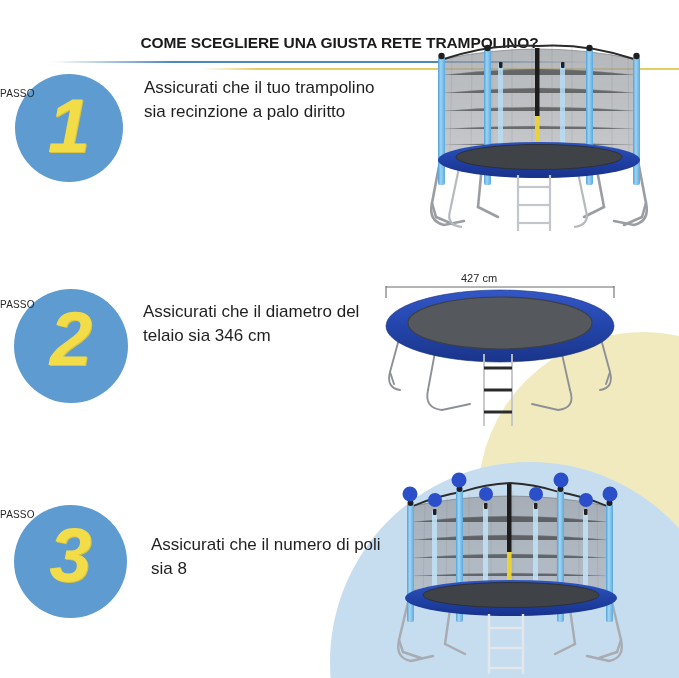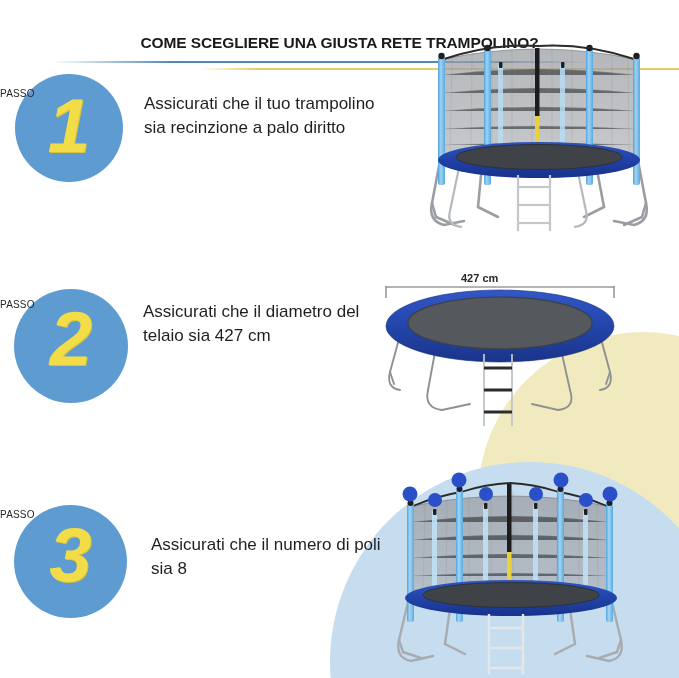--- a/index.html
+++ b/index.html
@@ -120,21 +120,21 @@
     font-size: 17px;
     line-height: 1.42;
     color: #1f1f1f;
     white-space: pre-line;
   }
 
   
   #step1-circle { left: 15px;  top: 74px;  width: 108px; height: 108px; }
   #step1-number { left: 15px;  top: 88px;  width: 108px; }
   #step1-label  { left: 0px;   top: 88px;  }
-  #step1-text   { left: 144px; top: 92px;  width: 250px; }
+  #step1-text   { left: 144px; top: 76px;  width: 250px; }
 
   
   #step2-circle { left: 14px;  top: 289px; width: 114px; height: 114px; }
   #step2-number { left: 14px;  top: 301px; width: 114px; }
   #step2-label  { left: 0px;   top: 299px; }
   #step2-text   { left: 143px; top: 300px; width: 250px; }
 
   
   #step3-circle { left: 14px;  top: 505px; width: 113px; height: 113px; }
   #step3-number { left: 14px;  top: 517px; width: 113px; }
@@ -151,21 +151,20 @@
   #illo3 { left: 355px; top: 462px; width: 310px; height: 216px; }
 
   #dim-label {
     position: absolute;
     left: 461px;
     top: 272px;
     font-size: 11px;
     color: #262626;
     z-index: 8;
     white-space: nowrap;
-    font-weight: bold;
   }
 </style>
 </head>
 <body>
 
 <div id="page">
 
   <div class="blob" id="blob-yellow"></div>
   <div class="blob" id="blob-blue"></div>
 
@@ -277,21 +276,21 @@
       <line x1="118" y1="152" x2="150" y2="152"></line>
       <line x1="118" y1="170" x2="150" y2="170"></line>
       <line x1="118" y1="188" x2="150" y2="188"></line>
     </g>
   </svg>
 
   <div class="step">
     <div class="step-circle" id="step2-circle"></div>
     <div class="step-number" id="step2-number">2</div>
     <div class="step-label" id="step2-label">PASSO</div>
-    <div class="step-text" id="step2-text">Assicurati che il diametro del telaio sia 427 cm</div>
+    <div class="step-text" id="step2-text">Assicurati che il diametro del telaio sia 346 cm</div>
   </div>
 
   <div id="dim-label">427 cm</div>
 
   <svg class="illo" id="illo2" viewBox="0 0 280 165">
     <defs>
       <linearGradient id="padgrad2" x1="0" y1="0" x2="0" y2="1">
         <stop offset="0%" stop-color="#3357c7"></stop>
         <stop offset="50%" stop-color="#2345ab"></stop>
         <stop offset="100%" stop-color="#1a3489"></stop>

